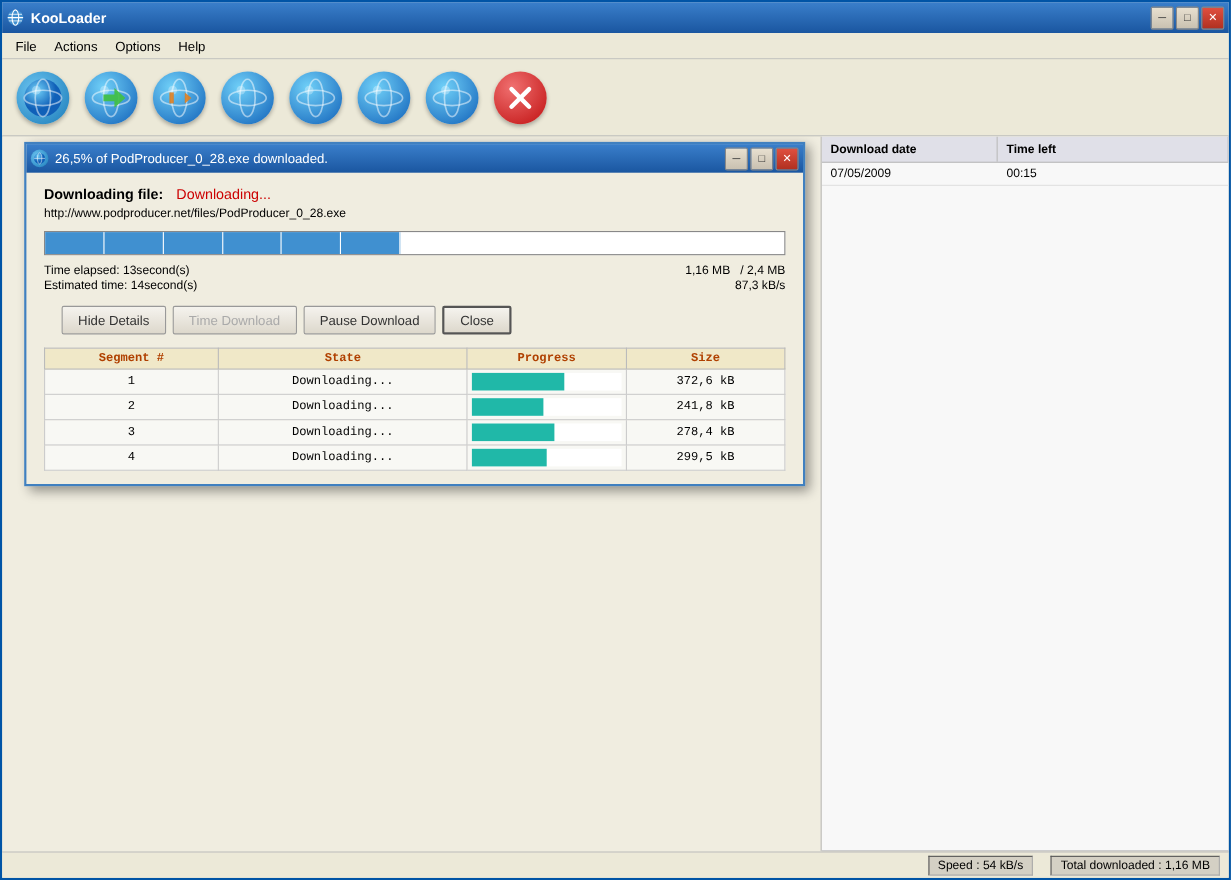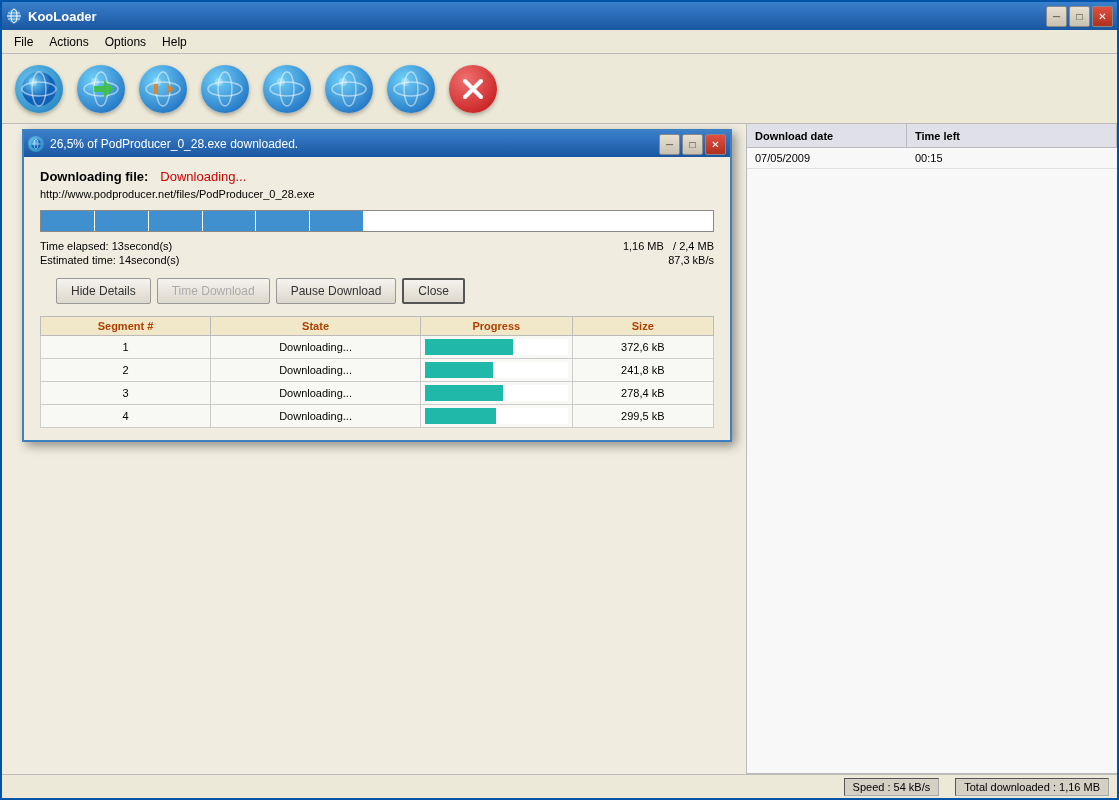--- a/index.html
+++ b/index.html
@@ -323,20 +323,21 @@
     .dialog-btn.disabled {
       color: #aaa;
       cursor: default;
     }
 
     
     .segments-table {
       width: 100%;
       border-collapse: collapse;
       border: 1px solid #bbb;
+      font-family: Liberation Mono, monospace;
     }
     .segments-table th {
       background: #f0e8c8;
       border: 1px solid #bbb;
       padding: 3px 8px;
       font-size: 11px;
       font-weight: bold;
       color: #b04000;
       text-align: center;
     }

